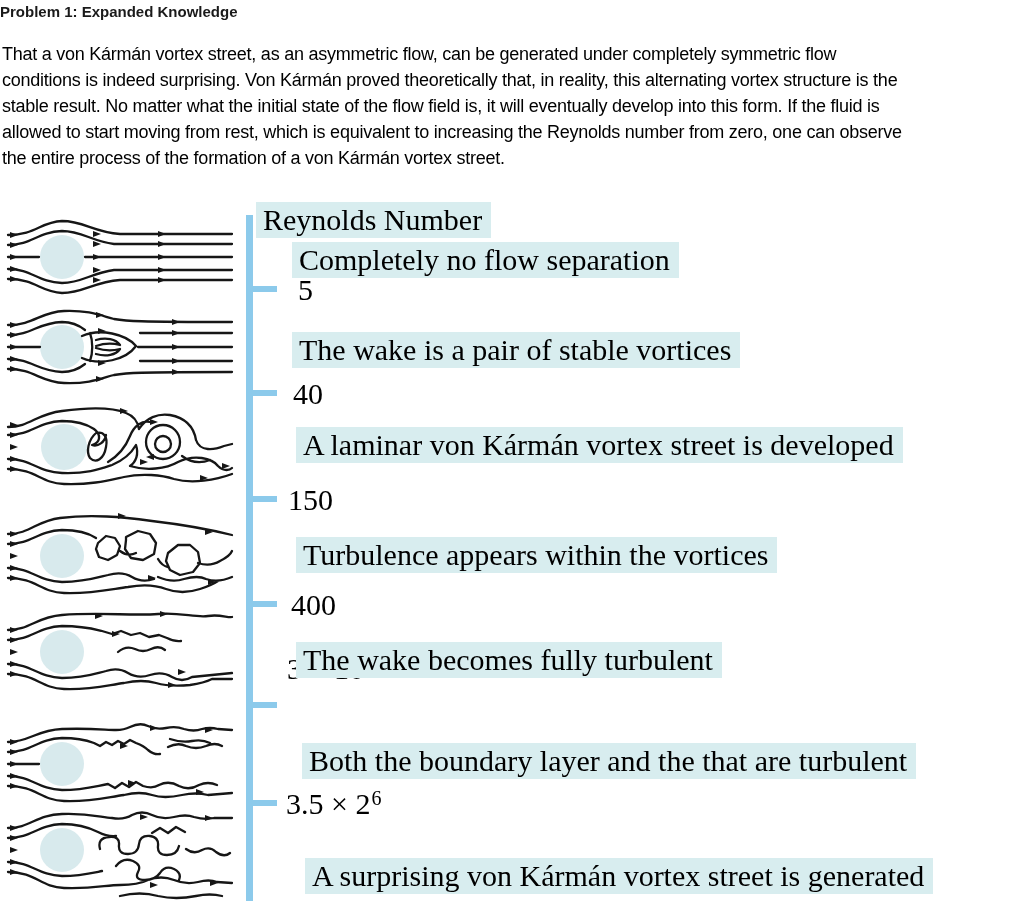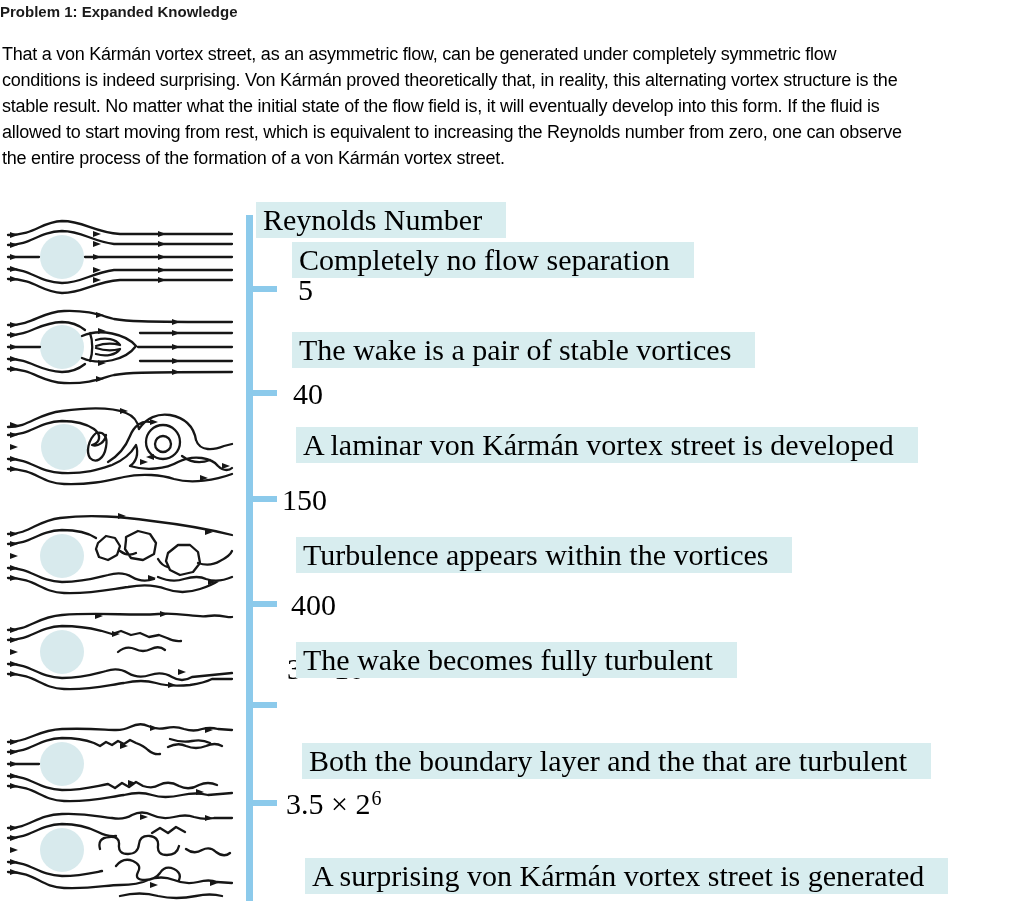--- a/index.html
+++ b/index.html
@@ -3,21 +3,21 @@
 <meta charset="utf-8">
 <style>
   html,body{margin:0;padding:0;background:#fff}
   .page{position:relative;width:1036px;height:901px;background:#fff;overflow:hidden;
         font-family:"Liberation Sans",sans-serif;color:#000}
   .title{position:absolute;top:3px;left:0;width:100%;text-align:left;
          font-size:15px;font-weight:700;color:#1a1a1a}
   .intro{position:absolute;top:41px;left:2px;width:1032px;margin:0;
          font-size:18px;line-height:26px;letter-spacing:-0.25px;white-space:pre-line}
   .serif{font-family:"Liberation Serif","DejaVu Serif",serif}
-  .lbl{position:absolute;font-size:30px;line-height:34px;padding:1px 24px 1px 7px;
+  .lbl{position:absolute;font-size:30px;line-height:34px;padding:1px 9px 1px 7px;
        background:#d8edef;white-space:nowrap}
   .num{position:absolute;font-size:30px;line-height:36px;white-space:nowrap}
   .num sup{font-size:20px;line-height:0;vertical-align:9px;margin-left:1px}
   .vline{position:absolute;left:246px;top:215px;width:7px;height:686px;background:#8ccaeb}
   .tick{position:absolute;left:246px;width:31px;height:6px;background:#8ccaeb}
   svg.flow{position:absolute;left:0}
   .flow .sl{fill:none;stroke:#161616;stroke-width:2.3;stroke-linecap:round;stroke-linejoin:round}
   .flow .arr{fill:#161616;stroke:none}
   .flow .cyl{fill:#d8eaed;stroke:none}
 </style>
@@ -41,21 +41,21 @@
     <div class="tick" style="top:390px"></div>
     <div class="tick" style="top:496px"></div>
     <div class="tick" style="top:601px"></div>
     <div class="tick" style="top:702px"></div>
     <div class="tick" style="top:800px"></div>
 
     <div class="lbl serif" style="left:256px;top:202px">Reynolds Number</div>
 
     <div class="num serif" style="left:298px;top:272px"><span>5</span><sup></sup></div>
     <div class="num serif" style="left:293px;top:376px"><span>40</span><sup></sup></div>
-    <div class="num serif" style="left:282px;top:482px"><span>150</span><sup></sup></div>
+    <div class="num serif" style="left:288px;top:482px"><span>150</span><sup></sup></div>
     <div class="num serif" style="left:291px;top:587px"><span>400</span><sup></sup></div>
     <div class="num serif" style="left:287px;top:651px"><span>3 × 10</span><sup>5</sup></div>
     <div class="num serif" style="left:286px;top:786px"><span>3.5 × 2</span><sup>6</sup></div>
 
     <div class="lbl serif" style="left:292px;top:242px">Completely no flow separation</div>
     <div class="lbl serif" style="left:292px;top:332px">The wake is a pair of stable vortices</div>
     <div class="lbl serif" style="left:296px;top:427px">A laminar von Kármán vortex street is developed</div>
     <div class="lbl serif" style="left:296px;top:537px">Turbulence appears within the vortices</div>
     <div class="lbl serif" style="left:296px;top:642px">The wake becomes fully turbulent</div>
     <div class="lbl serif" style="left:302px;top:743px">Both the boundary layer and the that are turbulent</div>

